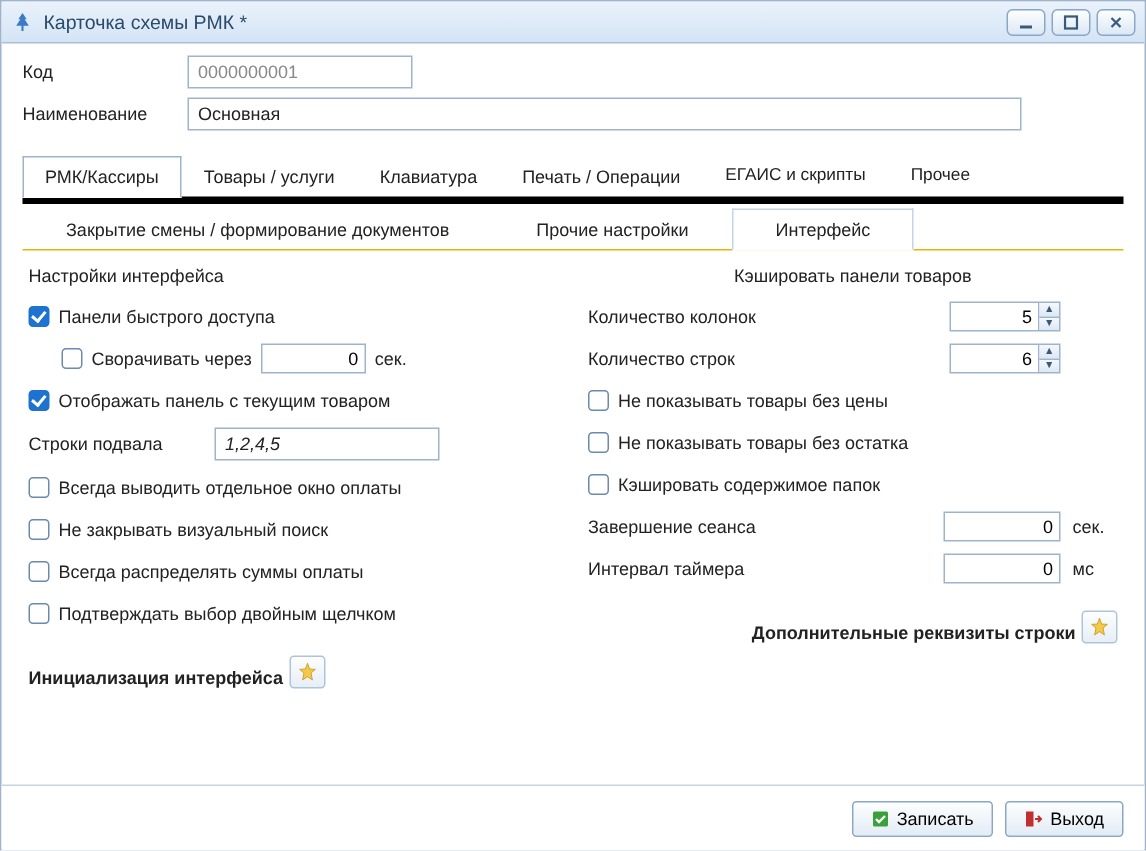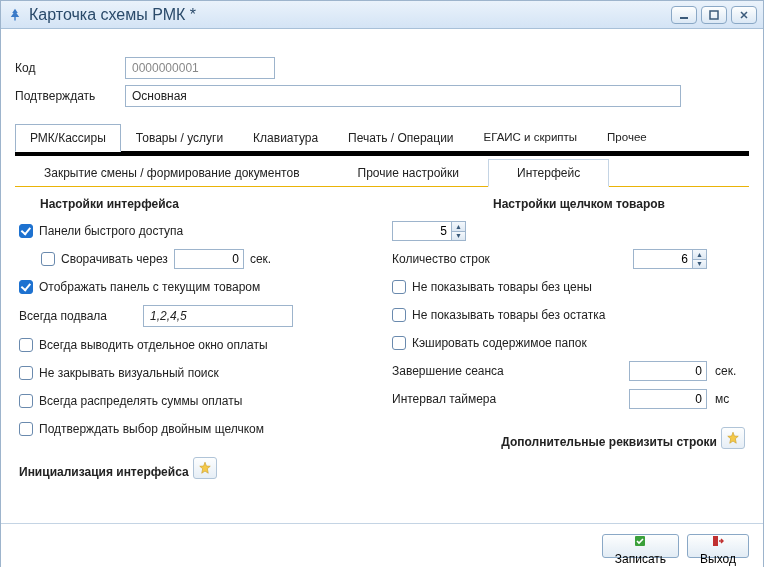--- a/index.html
+++ b/index.html
@@ -19,32 +19,32 @@
     border-bottom: 1px solid #a8c0d8;
     display: flex; align-items: center;
     padding: 0 6px;
   }
   .titlebar .app-icon {
     width: 16px; height: 16px; margin-right: 6px;
     display: inline-flex; align-items: center; justify-content: center;
     color: #2a5a9a;
   }
   .titlebar .title {
-    flex: 1; color: #2a4a6a; font-size: 16px;
+    flex: 1; color: #2a4a6a; font-size: 13px;
   }
   .win-btns { display: flex; gap: 4px; }
   .win-btn {
     width: 26px; height: 18px;
     border: 1px solid #8aa8c6;
     border-radius: 4px;
     background: linear-gradient(#fdfefe,#dbe8f5);
     display: flex; align-items: center; justify-content: center;
     color: #3a5a7a; font-size: 11px; cursor: pointer;
   }
-  .content { padding: 28px 14px 0 14px; }
+  .content { padding: 8px 14px 0 14px; }
   .form-row { display: flex; align-items: center; margin-bottom: 6px; }
   .form-label { width: 110px; color: #222; }
   .text-input {
     border: 1px solid #9db4cc; height: 22px; padding: 2px 6px;
     font-family: inherit; font-size: 12px; color: #222;
     background: #fff;
   }
   .text-input.ro { color: #888; }
   .tabs1 {
     display: flex; border-bottom: 5px solid #000000;
@@ -75,21 +75,21 @@
     color: #222;
   }
   .tab2.active {
     border: 1px solid #c4d4e4; border-bottom: 1px solid #fff;
     background: #fff;
   }
   .panel {
     display: flex; padding: 10px 4px 4px 4px; gap: 20px;
   }
   .col { flex: 1; }
-  .section-title { font-weight: bold; margin-bottom: 10px; margin-left: 21px; }
+  .section-title { font-weight: normal; margin-bottom: 10px; }
   .chk-row {
     display: flex; align-items: center; gap: 6px;
     margin-bottom: 8px; min-height: 20px;
   }
   .chk {
     width: 14px; height: 14px; border: 1px solid #6a8aae;
     border-radius: 3px; background: #fff;
     display: inline-flex; align-items: center; justify-content: center;
     flex: none; cursor: pointer;
   }
@@ -145,21 +145,21 @@
     border-top: 1px solid #c4d4e4;
     display: flex; justify-content: flex-end; align-items: center;
     padding: 0 14px; gap: 8px;
     background: #fff;
   }
   .btn {
     height: 24px; padding: 0 12px;
     border: 1px solid #8aa8c6; border-radius: 3px;
     background: linear-gradient(#fdfefe,#e2ecf5);
     display: inline-flex; align-items: center; gap: 5px;
-    cursor: pointer; font-family: inherit; font-size: 12px; flex-direction: column;
+    cursor: pointer; font-family: inherit; font-size: 12px;
   }
   .ico { width: 12px; height: 12px; display: inline-flex; align-items: center; justify-content: center; }
   .tabs1 .tab1:last-child, .tabs1 .tab1:nth-child(5) { font-size: 11.5px; }
 </style>
 </head>
 <body>
 
 <div class="titlebar">
   <span class="app-icon">
     <svg width="14" height="14" viewBox="0 0 20 20">
@@ -185,21 +185,21 @@
       </div>
   </div>
 </div>
 
 <div class="content">
   <div class="form-row">
     <span class="form-label">Код</span>
     <input class="text-input ro" style="width: 150px;" readonly="" value="0000000001">
   </div>
   <div class="form-row">
-    <span class="form-label">Подтверждать</span>
+    <span class="form-label">Наименование</span>
     <input class="text-input" style="width: 556px;" value="Основная">
   </div>
 
   <div class="tabs1">
     <div class="tab1">РМК/Кассиры</div>
     <div class="tab1">Товары / услуги</div>
     <div class="tab1">Клавиатура</div>
     <div class="tab1">Печать / Операции</div>
     <div class="tab1">ЕГАИС и скрипты</div>
     <div class="tab1">Прочее</div>
@@ -227,21 +227,21 @@
         <input class="num-input" style="width: 70px;" value="0">
         <span>сек.</span>
       </div>
 
       <div class="chk-row">
         <span class="chk checked"></span>
         <span>Отображать панель с текущим товаром</span>
       </div>
 
       <div class="chk-row">
-        <span style="width:118px">Всегда подвала</span>
+        <span style="width:118px">Строки подвала</span>
         <input class="text-input" style="width: 150px; font-style: italic;" value="1,2,4,5">
       </div>
 
       <div class="chk-row">
         <span class="chk"></span>
         <span>Всегда выводить отдельное окно оплаты</span>
       </div>
 
       <div class="chk-row">
         <span class="chk"></span>
@@ -262,23 +262,24 @@
         <span>Инициализация интерфейса</span>
         <span class="star-btn">
           <svg width="14" height="14" viewBox="0 0 24 24">
               <path d="M12 2l2.4 6.6L21 9l-5 4.2L17.6 21 12 17.3 6.4 21 8 13.2 3 9l6.6-.4z" fill="#f4c94a" stroke="#c89a20" stroke-width="1"></path>
             </svg>
         </span>
       </div>
     </div>
 
     <div class="col">
-      <div class="section-title" style="text-align:center">Настройки щелчком товаров</div>
+      <div class="section-title" style="text-align:center">Кэшировать панели товаров</div>
 
       <div class="kv-row">
+        <span class="kv-label">Количество колонок</span>
         <span class="spin-wrap">
           <input value="5" style="">
           <span class="spin-btns">
             <span class="spin-btn">▲</span>
             <span class="spin-btn">▼</span>
           </span>
         </span>
         <span class="unit"></span>
       </div>
 

